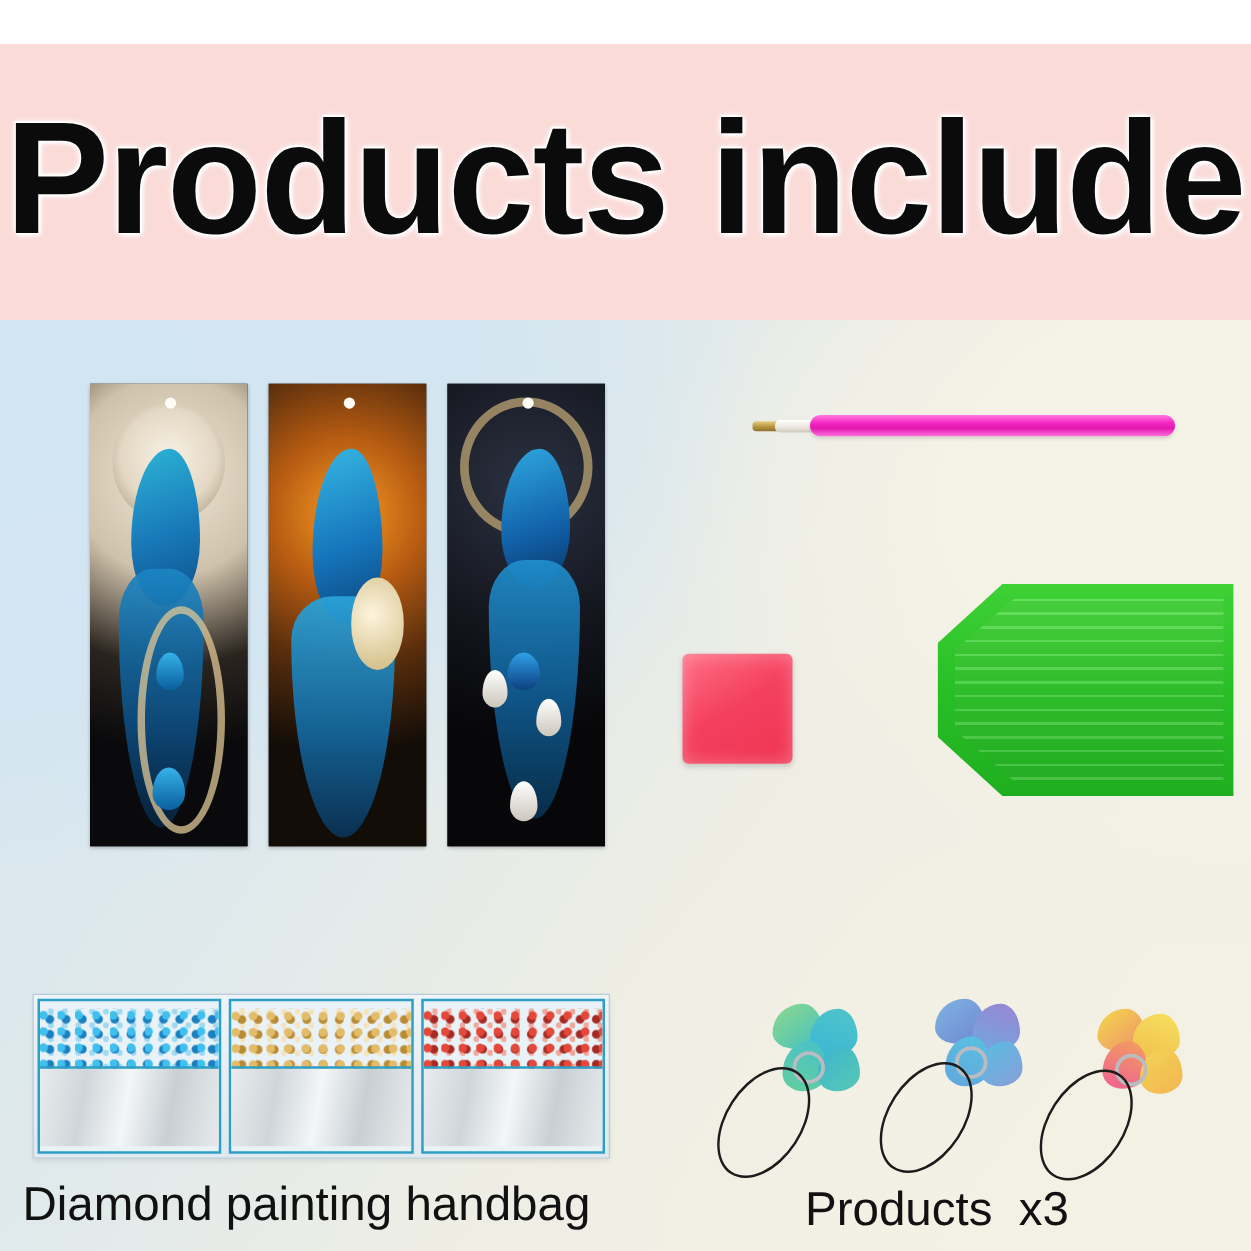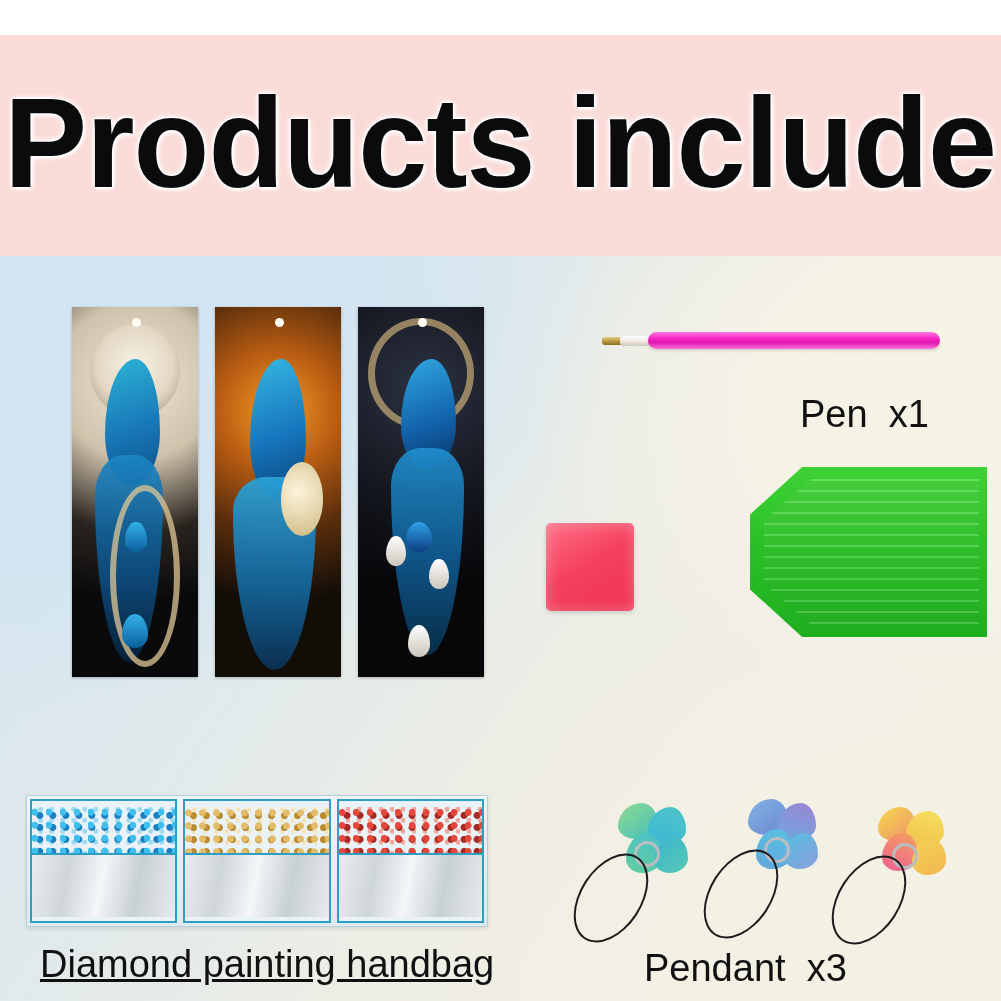--- a/index.html
+++ b/index.html
@@ -155,21 +155,20 @@
       <div class="bm-dot" style="left:48%;top:3%;width:9px;height:9px;background:#fffdf6;"></div>
     </div>
   </div>
 
 
   <div class="pen-wrap">
     <div class="pen-tip"></div>
     <div class="pen-neck"></div>
     <div class="pen-body"></div>
   </div>
-  <div class="label" style="left:800px;top:358px;">Pen  x1</div>
 
   <div class="glue"></div>
 
   <div class="tray"></div>
   <div class="tray-inner"></div>
 
   <div class="handbag">
     <div class="pouch">
       <div class="gems" style="background:radial-gradient(circle at 20% 40%,#3fc0ef 3px,transparent 4px) 0 0/14px 13px,
                   radial-gradient(circle at 60% 70%,#1b7fc0 3px,transparent 4px) 0 0/13px 12px,
@@ -182,21 +181,21 @@
                   radial-gradient(circle at 85% 22%,#f4e3bb 2px,transparent 3px) 0 0/11px 11px;"></div>
       <div class="foil"></div>
     </div>
     <div class="pouch">
       <div class="gems" style="background:radial-gradient(circle at 22% 42%,#e4483a 3px,transparent 4px) 0 0/14px 13px,
                   radial-gradient(circle at 62% 70%,#a52a23 3px,transparent 4px) 0 0/13px 12px,
                   radial-gradient(circle at 84% 20%,#f0a79c 2px,transparent 3px) 0 0/11px 11px;"></div>
       <div class="foil"></div>
     </div>
   </div>
-  <div class="label" style="left:40px;top:908px;text-decoration:underline;">Diamond painting handbag</div>
+  <div class="label" style="left:18px;top:908px;">Diamond painting handbag</div>
 
   <div class="pendant" style="left:570px;top:762px;">
     <div class="wing" style="left:48px;top:6px;width:40px;height:36px;background:linear-gradient(140deg,#8fd98d,#45c0bf);"></div>
     <div class="wing" style="left:78px;top:10px;width:38px;height:38px;background:linear-gradient(200deg,#4fc5c8,#3bb6d6);"></div>
     <div class="wing" style="left:56px;top:36px;width:36px;height:40px;background:linear-gradient(20deg,#62cf9e,#49c0c9);"></div>
     <div class="wing" style="left:84px;top:40px;width:34px;height:36px;background:linear-gradient(320deg,#57c9b4,#3cb4cf);"></div>
     <div class="ring" style="left:64px;top:44px;"></div>
     <div class="cord" style="left:10px;top:52px;width:58px;height:94px;transform:rotate(33deg);border-width:2px;"></div>
   </div>
 
@@ -211,15 +210,15 @@
 
   <div class="pendant" style="left:830px;top:766px;">
     <div class="wing" style="left:48px;top:6px;width:38px;height:34px;background:linear-gradient(140deg,#f4d94a,#ef8f6d);"></div>
     <div class="wing" style="left:76px;top:10px;width:38px;height:36px;background:linear-gradient(200deg,#f6e05e,#f0c04e);"></div>
     <div class="wing" style="left:52px;top:32px;width:36px;height:38px;background:linear-gradient(20deg,#ef5f94,#f2a05e);"></div>
     <div class="wing" style="left:82px;top:38px;width:34px;height:36px;background:linear-gradient(320deg,#f3b44e,#f2d557);"></div>
     <div class="ring" style="left:62px;top:42px;"></div>
     <div class="cord" style="left:8px;top:50px;width:58px;height:94px;transform:rotate(33deg);border-width:2px;"></div>
   </div>
 
-  <div class="label" style="left:644px;top:912px;">Pendant  x3</div>
+  <div class="label" style="left:644px;top:912px;">Products  x3</div>
 
 </div>
 
 </body></html>

